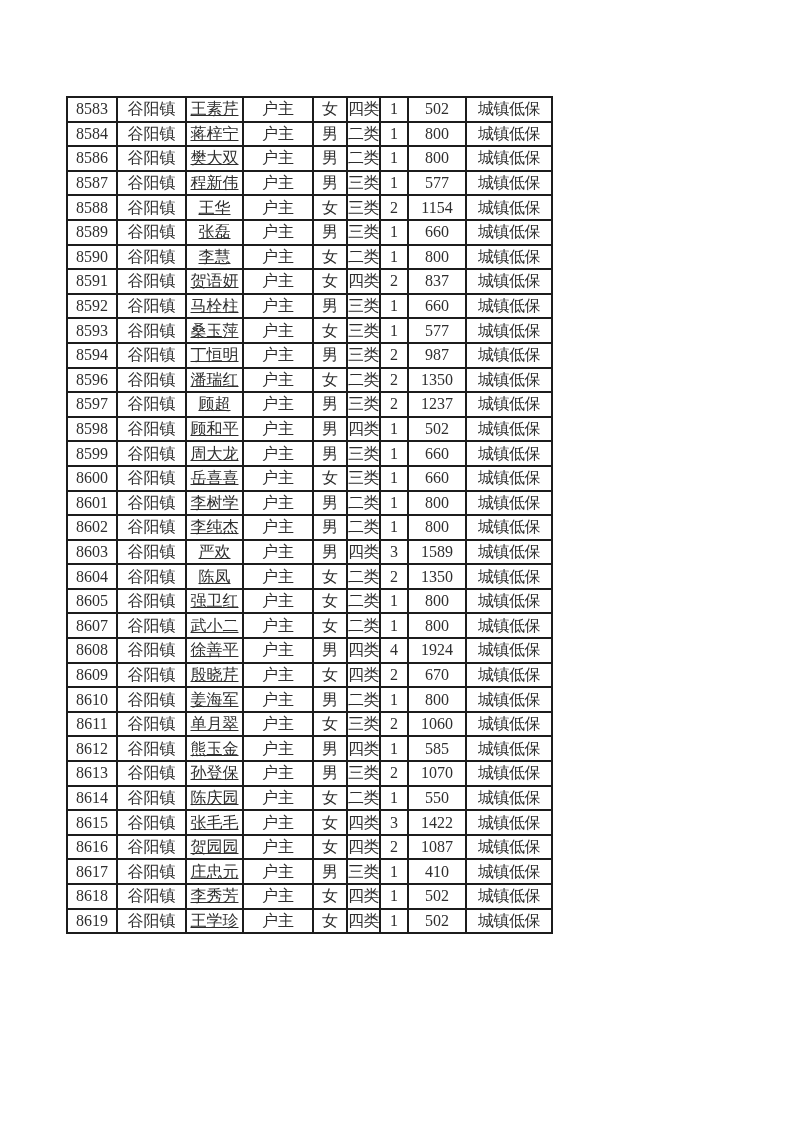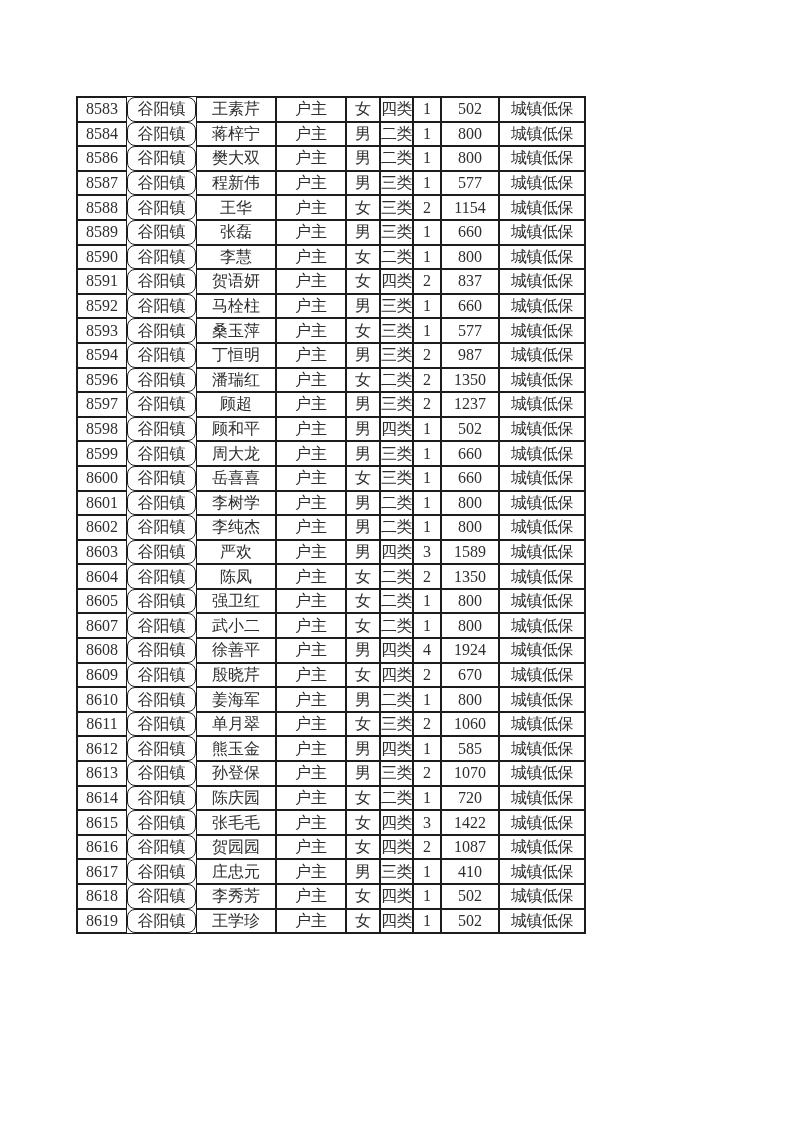--- a/index.html
+++ b/index.html
@@ -10,21 +10,21 @@
   }
   .page {
     position: relative;
     width: 793px;
     height: 1122px;
     background: var(--page-bg, #ffffff);
     overflow: hidden;
   }
   table.benefits {
     position: absolute;
-    left: 76px;
+    left: 66px;
     top: 96px;
     width: 464px;
     table-layout: fixed;
     border-collapse: separate;
     border-spacing: 0;
     border: 1px solid var(--border-color, #1c1c1c);
   }
   table.benefits td {
     box-sizing: border-box;
     border: 1px solid var(--border-color, #1c1c1c);
@@ -33,22 +33,22 @@
     text-align: center;
     vertical-align: middle;
     font-size: 16px;
     line-height: 22px;
     color: var(--text-color, #2e2e2e);
     white-space: nowrap;
     overflow: hidden;
   }
   
   td.col-id       { width: 50px; }
-  td.col-town     { width: 69px; border-radius: 8px; }
-  td.col-name     { width: 80px; }
+  td.col-town     { width: 69px; }
+  td.col-name     { width: 57px; text-decoration: underline; }
   td.col-relation { width: 70px; }
   td.col-gender   { width: 34px; }
   td.col-category { width: 33px; font-size: 15px; letter-spacing: -0.5px; }
   td.col-count    { width: 28px; }
   td.col-amount   { width: 58px; }
   td.col-benefit  { width: 86px; font-size: 15px; letter-spacing: -0.5px; }
 </style>
 </head>
 <body>
 
@@ -364,21 +364,21 @@
           <td class="col-benefit">城镇低保</td>
         </tr>
         <tr>
           <td class="col-id">8614</td>
           <td class="col-town">谷阳镇</td>
           <td class="col-name">陈庆园</td>
           <td class="col-relation">户主</td>
           <td class="col-gender">女</td>
           <td class="col-category">二类</td>
           <td class="col-count">1</td>
-          <td class="col-amount">720</td>
+          <td class="col-amount">550</td>
           <td class="col-benefit">城镇低保</td>
         </tr>
         <tr>
           <td class="col-id">8615</td>
           <td class="col-town">谷阳镇</td>
           <td class="col-name">张毛毛</td>
           <td class="col-relation">户主</td>
           <td class="col-gender">女</td>
           <td class="col-category">四类</td>
           <td class="col-count">3</td>

